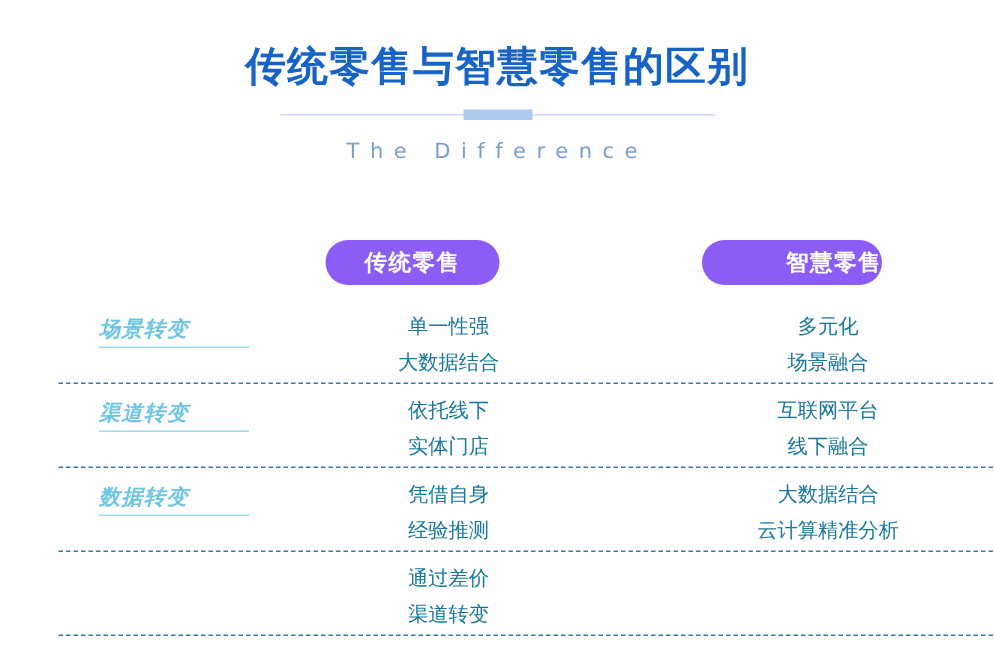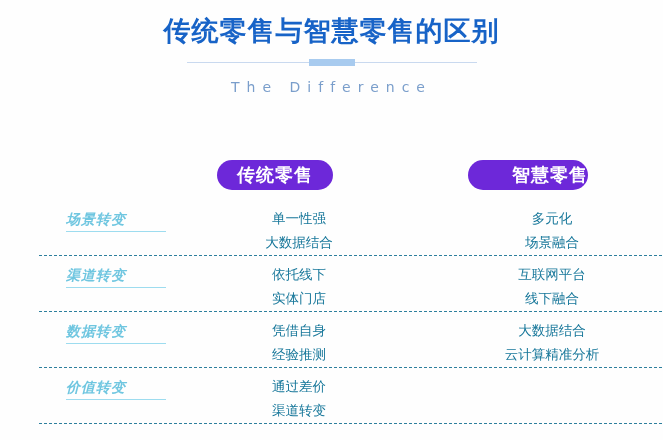--- a/index.html
+++ b/index.html
@@ -26,21 +26,21 @@
   
   .header {
     position: absolute;
     left: 0;
     top: 0;
     width: 663px;
     text-align: center;
   }
   .page-title {
     margin: 0;
-    padding-top: 14px;
+    padding-top: 28px;
     font-size: 27px;
     line-height: 34px;
     font-weight: bold;
     color: #1763c7;
     letter-spacing: 1px;
     font-family: "DejaVu Sans", "Liberation Sans", sans-serif;
   }
   .divider-wrap {
     position: relative;
     width: 290px;
@@ -79,23 +79,23 @@
     top: 160px;
     width: 663px;
     height: 32px;
   }
   .pill {
     position: absolute;
     top: 0;
     height: 30px;
     line-height: 30px;
     border-radius: 16px;
-    background: #6d28d9;
+    background: #8b5cf6;
     color: #ffffff;
-    font-size: 18px;
+    font-size: 15px;
     font-weight: bold;
     letter-spacing: 1px;
     text-align: center;
   }
   .pill-left {
     left: 217px;
     width: 116px;
   }
   .pill-right {
     left: 468px;
@@ -223,21 +223,20 @@
         <span class="line">经验推测</span>
       </div>
       <div class="col col-right">
         <span class="line">大数据结合</span>
         <span class="line">云计算精准分析</span>
       </div>
       <div class="row-sep"></div>
     </div>
 
     <div class="row">
-      <div class="row-label">价值转变</div>
       <div class="col col-left">
         <span class="line">通过差价</span>
         <span class="line">渠道转变</span>
       </div>
       <div class="row-sep"></div>
     </div>
 
   </div>
 </div>
 

